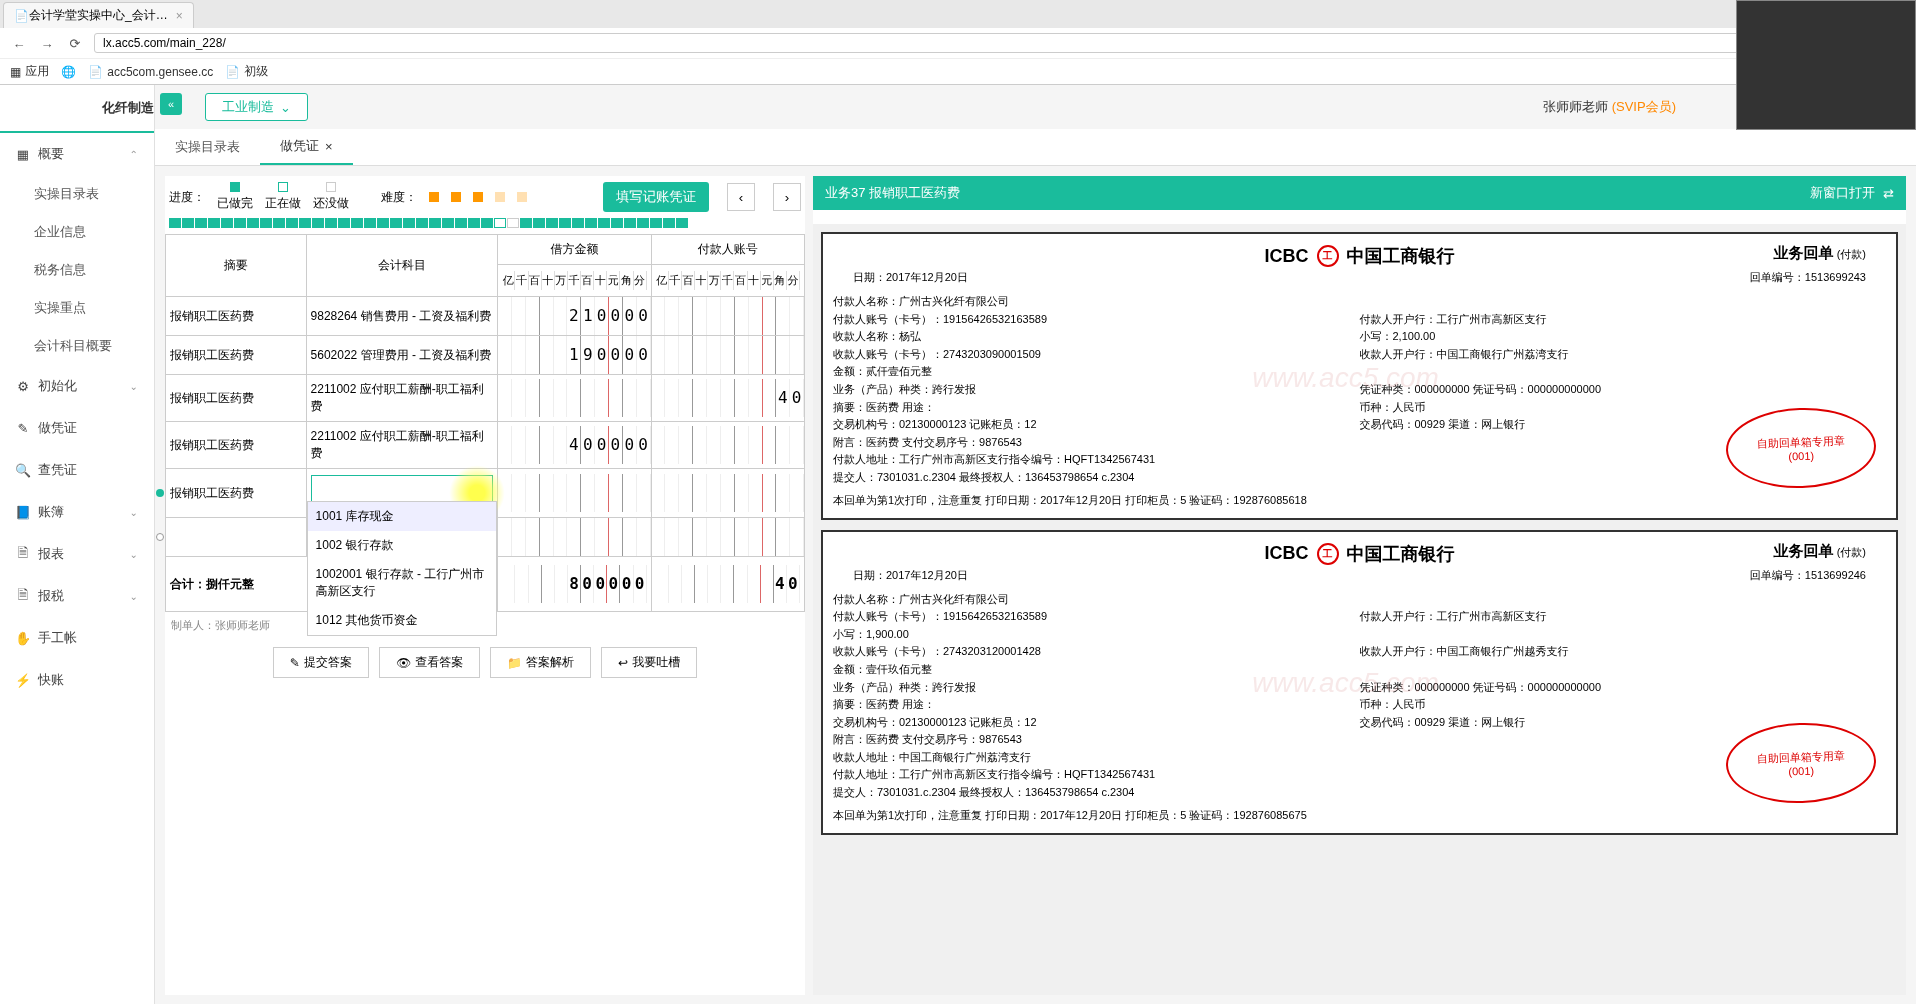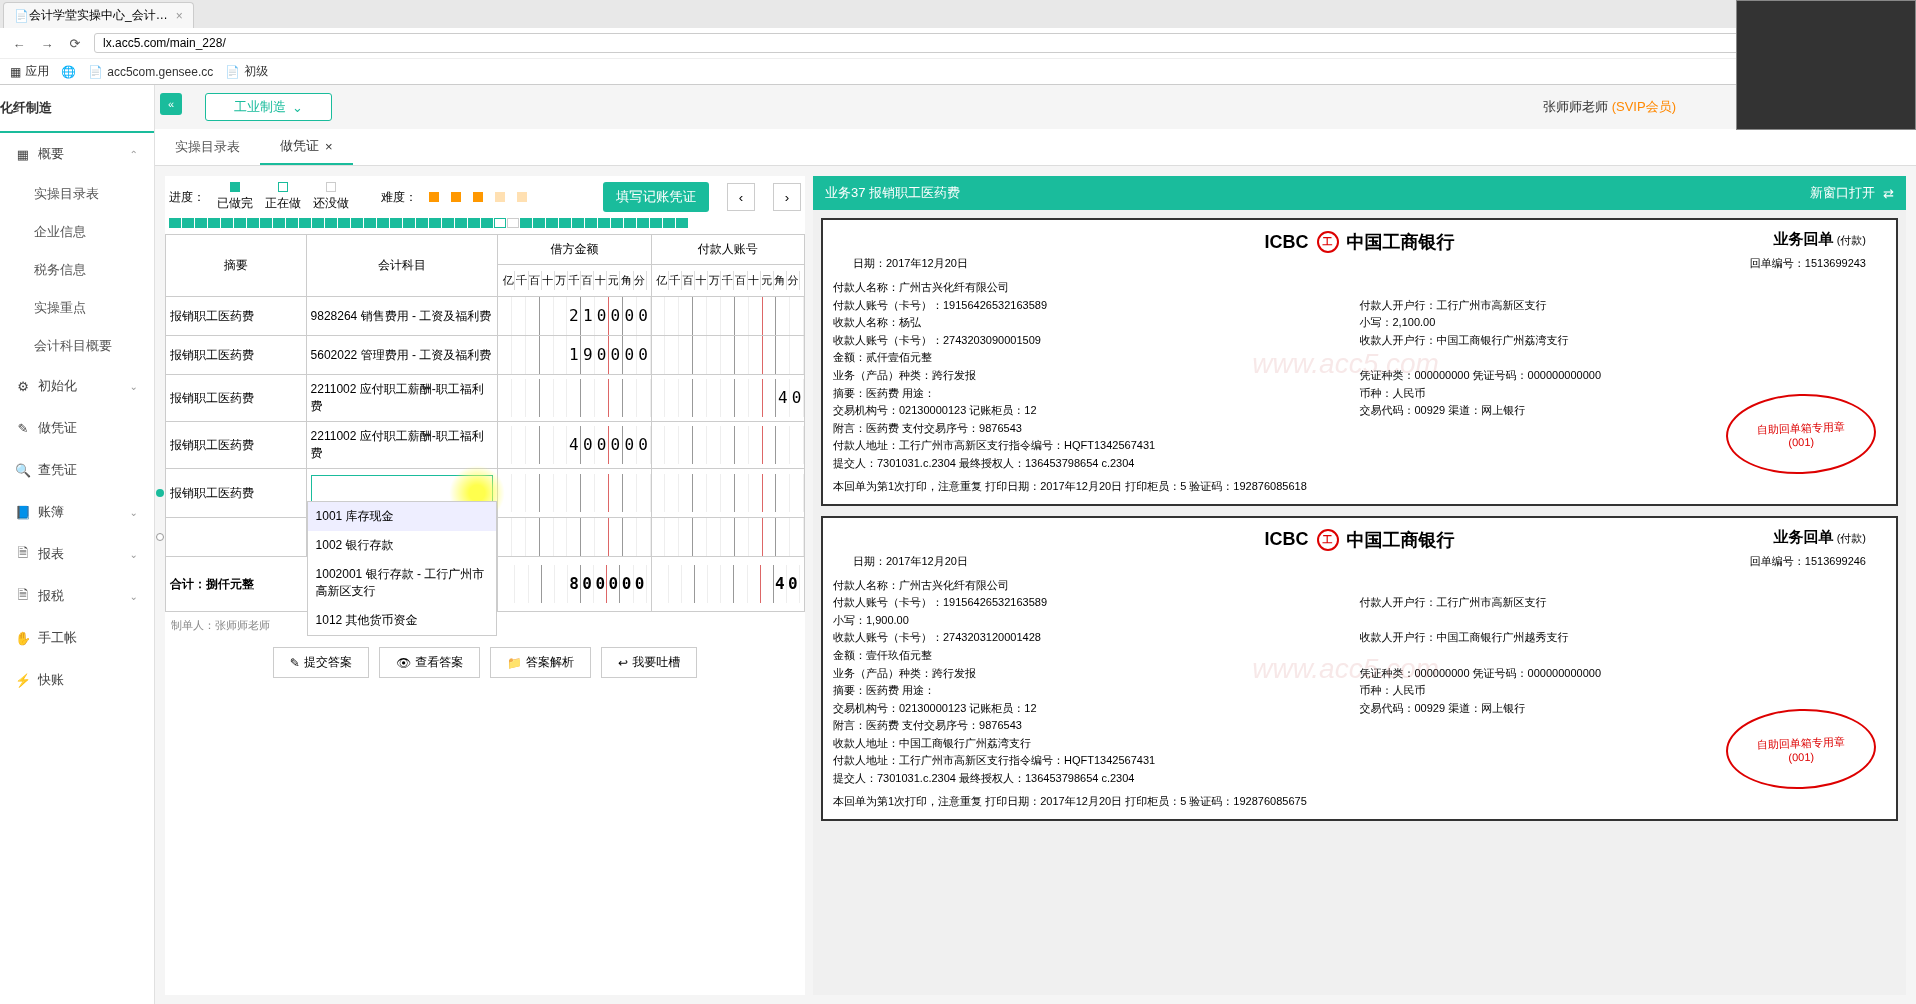--- a/index.html
+++ b/index.html
@@ -12,31 +12,31 @@
 .tab-close { margin-left: 8px; color: #999; cursor: pointer; }
 .addr-bar { display: flex; align-items: center; padding: 4px 10px; gap: 10px; background: #fff; height: 30px; }
 .nav-btn { width: 18px; height: 18px; display: flex; align-items: center; justify-content: center; color: #555; cursor: pointer; }
 .url-box { flex: 1; border: 1px solid #ccc; border-radius: 3px; padding: 2px 8px; font-size: 12px; }
 .bookmark-bar { display: flex; align-items: center; padding: 4px 10px; gap: 12px; font-size: 12px; border-top: 1px solid #eee; height: 26px; }
 .bm-item { display: flex; align-items: center; gap: 4px; color: #333; cursor: pointer; }
 
 
 .app { display: flex; height: calc(1004px - 84px); position: relative; }
 .sidebar { width: 155px; background: #fff; border-right: 1px solid #e0e0e0; }
-.sidebar-title { text-align: left; padding: 14px 0; font-weight: bold; color: #333; border-bottom: 2px solid #1abc9c; }
+.sidebar-title { text-align: right; padding: 14px 0; font-weight: bold; color: #333; border-bottom: 2px solid #1abc9c; }
 .side-item { display: flex; align-items: center; justify-content: space-between; padding: 12px 16px; cursor: pointer; color: #444; }
 .side-item .lbl { display: flex; align-items: center; gap: 8px; }
 .side-sub { padding: 10px 16px 10px 34px; color: #555; cursor: pointer; font-size: 13px; }
 .chev { color: #999; font-size: 10px; }
 .side-icon { width: 14px; height: 14px; display: inline-flex; align-items: center; justify-content: center; }
 
 .main { flex: 1; display: flex; flex-direction: column; }
 .collapse-btn { position: absolute; left: 160px; top: 8px; width: 22px; height: 22px; background: #1abc9c; color: #fff; display: flex; align-items: center; justify-content: center; border-radius: 3px; cursor: pointer; font-size: 11px; }
 .top-bar { display: flex; align-items: center; padding: 8px 50px; background: #f5f5f5; }
-.dropdown-btn { background: #fff; border: 1px solid #1abc9c; color: #1abc9c; padding: 4px 28px; border-radius: 3px; cursor: pointer; display: flex; align-items: center; gap: 6px; }
+.dropdown-btn { background: #fff; border: 1px solid #1abc9c; color: #1abc9c; padding: 4px 16px; border-radius: 3px; cursor: pointer; display: flex; align-items: center; gap: 6px; }
 .user-area { margin-left: auto; margin-right: 190px; color: #333; }
 .svip { color: #ff8800; }
 
 .tabs-bar { display: flex; background: #fff; border-bottom: 1px solid #ddd; }
 .tab { padding: 8px 20px; cursor: pointer; color: #555; display: flex; align-items: center; gap: 6px; }
 .tab.active { border-bottom: 2px solid #1abc9c; color: #333; }
 
 .content { flex: 1; padding: 10px; display: flex; gap: 8px; overflow: hidden; }
 .voucher-panel { flex: 0 0 640px; background: #fff; display: flex; flex-direction: column; }
 .progress-row { display: flex; align-items: center; gap: 12px; padding: 6px 4px; font-size: 12px; }
@@ -80,21 +80,21 @@
 .dd-item:hover, .dd-item.hl { background: #eef; }
 .row-marker { position: absolute; left: -10px; top: 50%; transform: translateY(-50%); width: 8px; height: 8px; border-radius: 50%; }
 .mk-g { background: #1abc9c; }
 .mk-gray { background: #fff; border: 1px solid #999; }
 
 .total-row td { padding: 8px 4px; font-weight: bold; }
 .maker { font-size: 11px; color: #888; padding: 6px; }
 .btn-row { display: flex; gap: 10px; padding: 8px; justify-content: center; }
 .o-btn { border: 1px solid #ccc; background: #fff; padding: 6px 16px; cursor: pointer; display: flex; align-items: center; gap: 4px; font-size: 12px; }
 
-.receipt-panel { flex: 1; background: #fff; display: flex; flex-direction: column; }
+.receipt-panel { flex: 1; background: #fff; display: flex; flex-direction: column; gap: 14px; }
 .receipt-head { background: #1abc9c; color: #fff; padding: 8px 12px; display: flex; align-items: center; }
 .swap { margin-left: auto; display: flex; align-items: center; gap: 8px; }
 .receipts { flex: 1; overflow-y: auto; padding: 8px; background: #f0f0f0; }
 .receipt { background: #fff; border: 2px solid #333; margin-bottom: 10px; padding: 10px; font-size: 11px; position: relative; }
 .r-title { display: flex; align-items: center; justify-content: center; gap: 8px; font-size: 18px; font-weight: bold; }
 .icbc-logo { width: 22px; height: 22px; border: 2px solid #d00; border-radius: 50%; display: inline-flex; align-items: center; justify-content: center; color: #d00; font-size: 10px; }
 .r-sub { display: flex; justify-content: space-between; padding: 2px 20px; font-size: 11px; }
 .r-type { position: absolute; right: 30px; top: 10px; }
 .r-type-lbl { font-size: 15px; font-weight: bold; }
 .r-body { margin-top: 6px; line-height: 1.6; }

